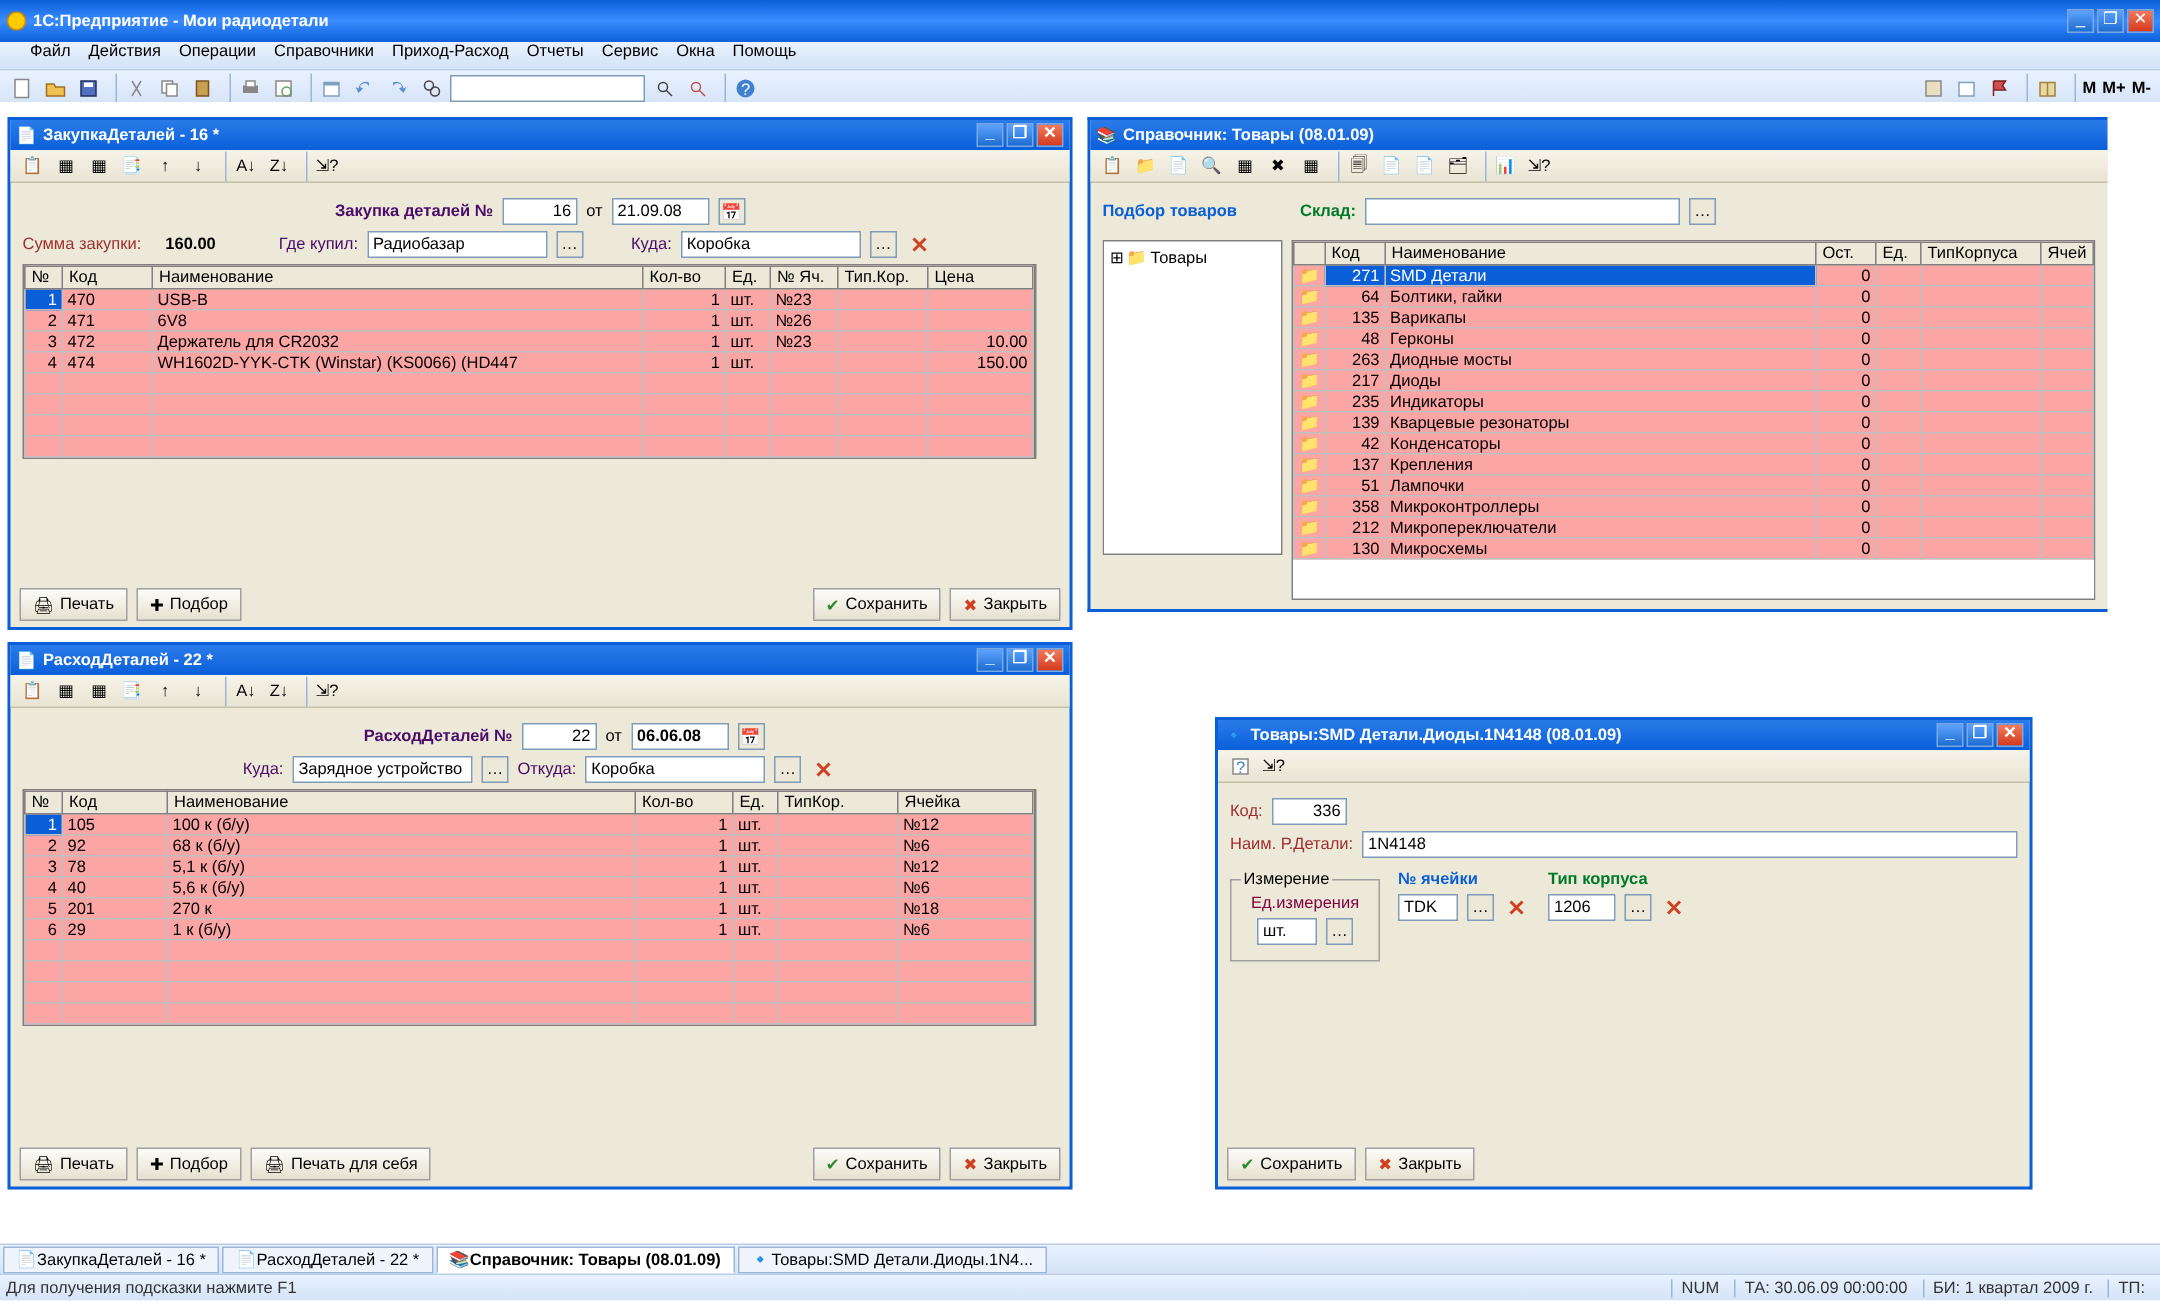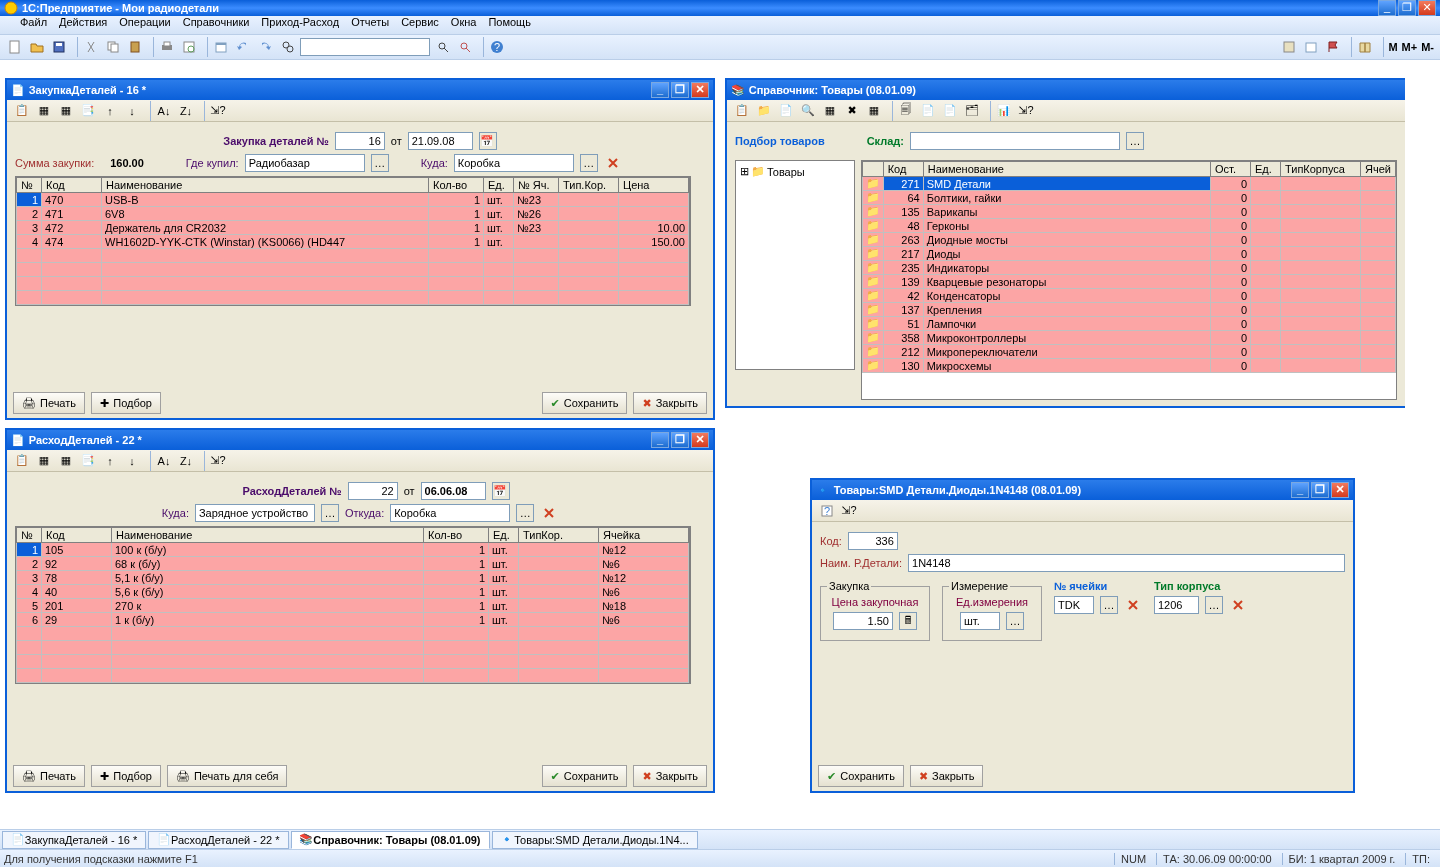--- a/index.html
+++ b/index.html
@@ -1,19 +1,19 @@
 <!DOCTYPE html>
 <html><head>
 <meta charset="utf-8">
 <style>
 * { box-sizing: border-box; margin: 0; padding: 0; font-family: Tahoma, Arial, sans-serif; font-size: 11px; }
 body { background: #fff; width: 1440px; height: 867px; overflow: hidden; position: relative; }
 
 
-.main-titlebar { background: linear-gradient(to bottom, #0a5fd9, #3b8cff, #0a5fd9); color: #fff; height: 16px; display: flex; align-items: center; padding: 0 4px; justify-content: space-between; }
+.main-titlebar { background: linear-gradient(to bottom, #0a5fd9, #3b8cff, #0a5fd9); color: #fff; height: 28px; display: flex; align-items: center; padding: 0 4px; justify-content: space-between; }
 .main-titlebar .title { display: flex; align-items: center; gap: 4px; font-weight: bold; }
 .main-titlebar .win-btns { display: flex; gap: 2px; }
 .win-btn { width: 18px; height: 16px; border: 1px solid #7aa8e0; background: linear-gradient(#5fa3ff,#1d6dd0); color: #fff; text-align: center; line-height: 12px; cursor: pointer; }
 .win-btn.close { background: linear-gradient(#f27a5d,#d43a1d); }
 
 
 .menubar { background: linear-gradient(#e9f2ff,#d4e3f7); height: 18px; display: flex; align-items: flex-start; padding: 0 20px; color: #000; gap: 12px; }
 .menubar .item { cursor: pointer; }
 
 
@@ -777,28 +777,20 @@
   <div class="body">
     <div class="formrow">
       <label class="lbl-red">Код:</label>
       <input class="txt r" style="width: 50px;" value="336">
     </div>
     <div class="formrow">
       <label class="lbl-red">Наим. Р.Детали:</label>
       <input class="txt" style="flex: 1 1 0%;" value="1N4148">
     </div>
     <div class="formrow" style="align-items:flex-start;gap:12px;margin-top:8px;">
-      <fieldset style="width:110px">
-        <legend>Закупка</legend>
-        <div class="lbl-maroon" style="text-align:center">Цена закупочная</div>
-        <div class="formrow" style="margin-top:4px;justify-content:center;">
-          <input class="txt r" style="width: 60px;" value="1.50">
-          <span class="pickbtn">🖩</span>
-        </div>
-      </fieldset>
       <fieldset style="width:100px">
         <legend>Измерение</legend>
         <div class="lbl-maroon" style="text-align:center">Ед.измерения</div>
         <div class="formrow" style="margin-top:4px;justify-content:center;">
           <input class="txt" style="width: 40px;" value="шт.">
           <span class="pickbtn">…</span>
         </div>
       </fieldset>
       <div>
         <div class="lbl-blue">№ ячейки</div>

